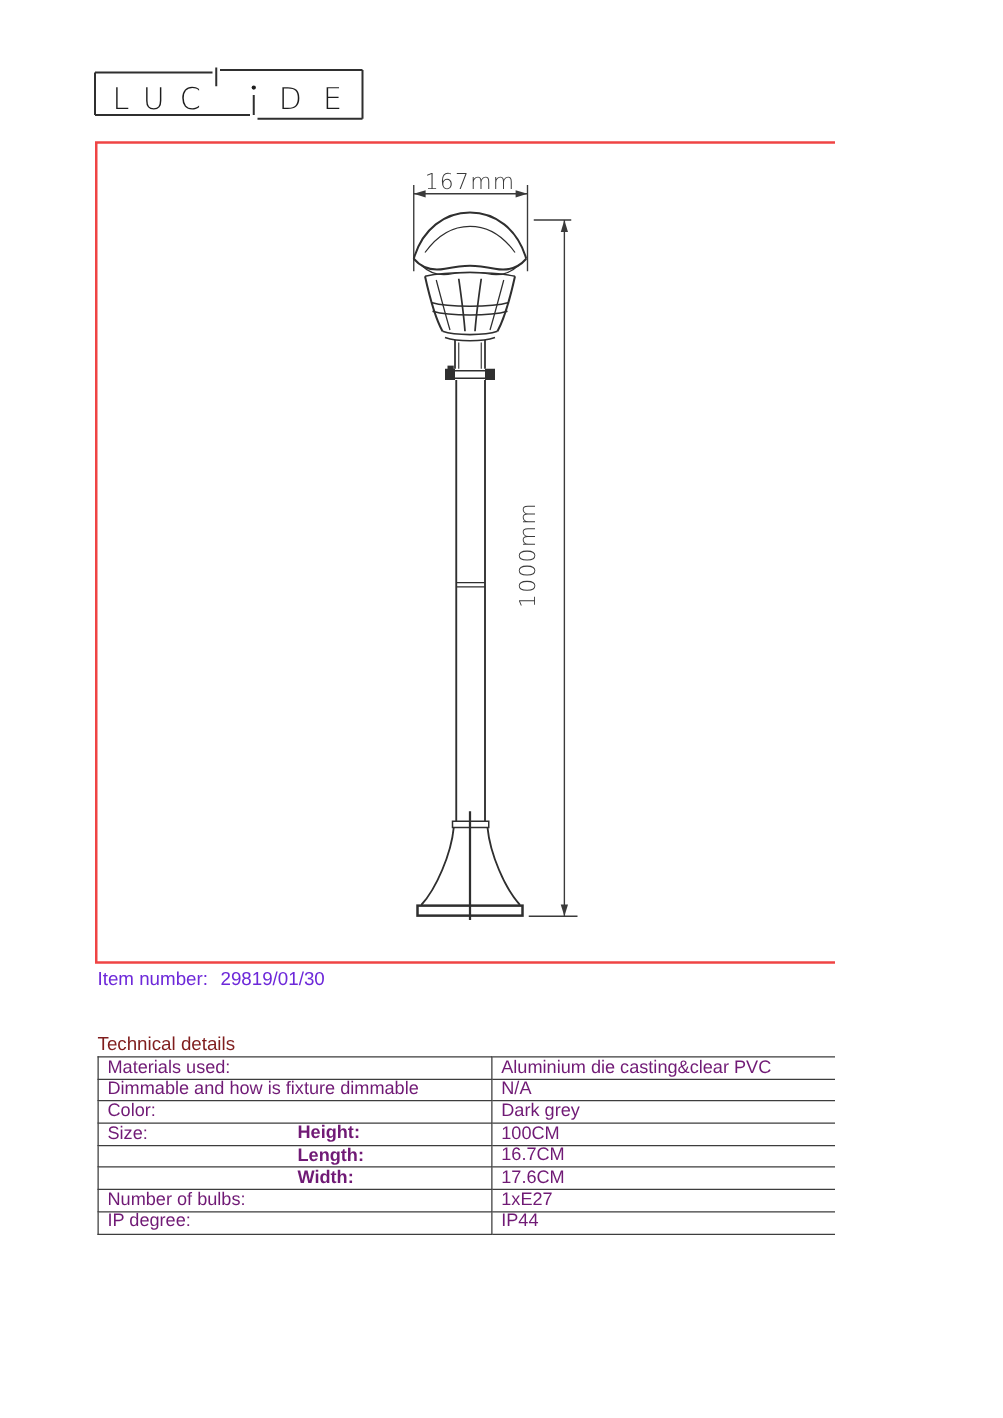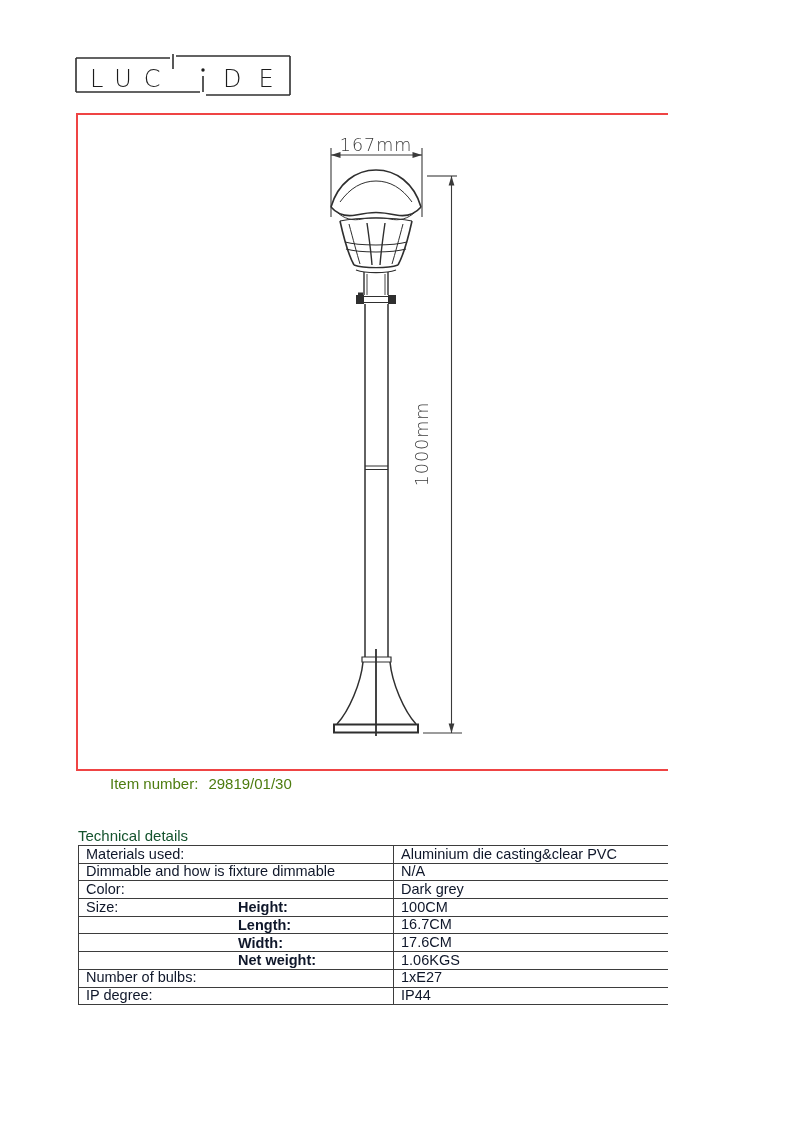--- a/index.html
+++ b/index.html
@@ -15,30 +15,30 @@
   .drawing-box {
     position:absolute; left:76px; top:113px; width:632px; height:658px;
     border:2px solid #ef4444;
     text-decoration:underline;
   }
   .drawing-box svg { position:absolute; left:-2px; top:-2px; }
   .dim-text {
     font-family:"DejaVu Sans", sans-serif; font-weight:300; font-size:17.5px;
     letter-spacing:1px; fill:#3a3a3a;
   }
-  .item-number { position:absolute; left:78px; top:775px; font-size:15px; color:#4d7c0f;margin-left:32px; }
+  .item-number { position:absolute; left:78px; top:775px; font-size:15px; color:#6d28d9; }
   .item-number .gap { display:inline-block; width:10px; }
-  .tech-title { position:absolute; left:78px; top:827px; font-size:15px; color:#14532d; }
+  .tech-title { position:absolute; left:78px; top:827px; font-size:15px; color:#7f1d1d; }
   table.tech {
     position:absolute; left:78px; top:845px; width:630px;
     border-collapse:collapse; table-layout:fixed;
   }
   table.tech td {
     border:1px solid #3d3d3d; height:17.7px; font-size:14.5px; line-height:1;
-    padding:0 2px 1px 7px; vertical-align:middle; color:#0f172a;
+    padding:0 2px 1px 7px; vertical-align:middle; color:#701a75;
     white-space:nowrap; overflow:hidden;
   }
   td.lbl { position:relative; }
   td.lbl .sub { position:absolute; left:159px; top:50%; transform:translateY(-50%);font-weight:bold; }
   .stroke  { stroke:#2f2f2f; fill:none; }
   .dimline { stroke:#3a3a3a; fill:none; stroke-width:1.1; }
   .arrow   { fill:#3a3a3a; stroke:none; }
 </style>
 </head>
 <body>
@@ -154,24 +154,20 @@
       </tr>
       <tr>
         <td class="lbl"><span></span><span class="sub">Length:</span></td>
         <td class="val">16.7CM</td>
       </tr>
       <tr>
         <td class="lbl"><span></span><span class="sub">Width:</span></td>
         <td class="val">17.6CM</td>
       </tr>
       <tr>
-        <td class="lbl"><span></span><span class="sub">Net weight:</span></td>
-        <td class="val">1.06KGS</td>
-      </tr>
-      <tr>
         <td class="lbl"><span>Number of bulbs:</span><span class="sub"></span></td>
         <td class="val">1xE27</td>
       </tr>
       <tr>
         <td class="lbl"><span>IP degree:</span><span class="sub"></span></td>
         <td class="val">IP44</td>
       </tr>
     </tbody>
   </table>
 

